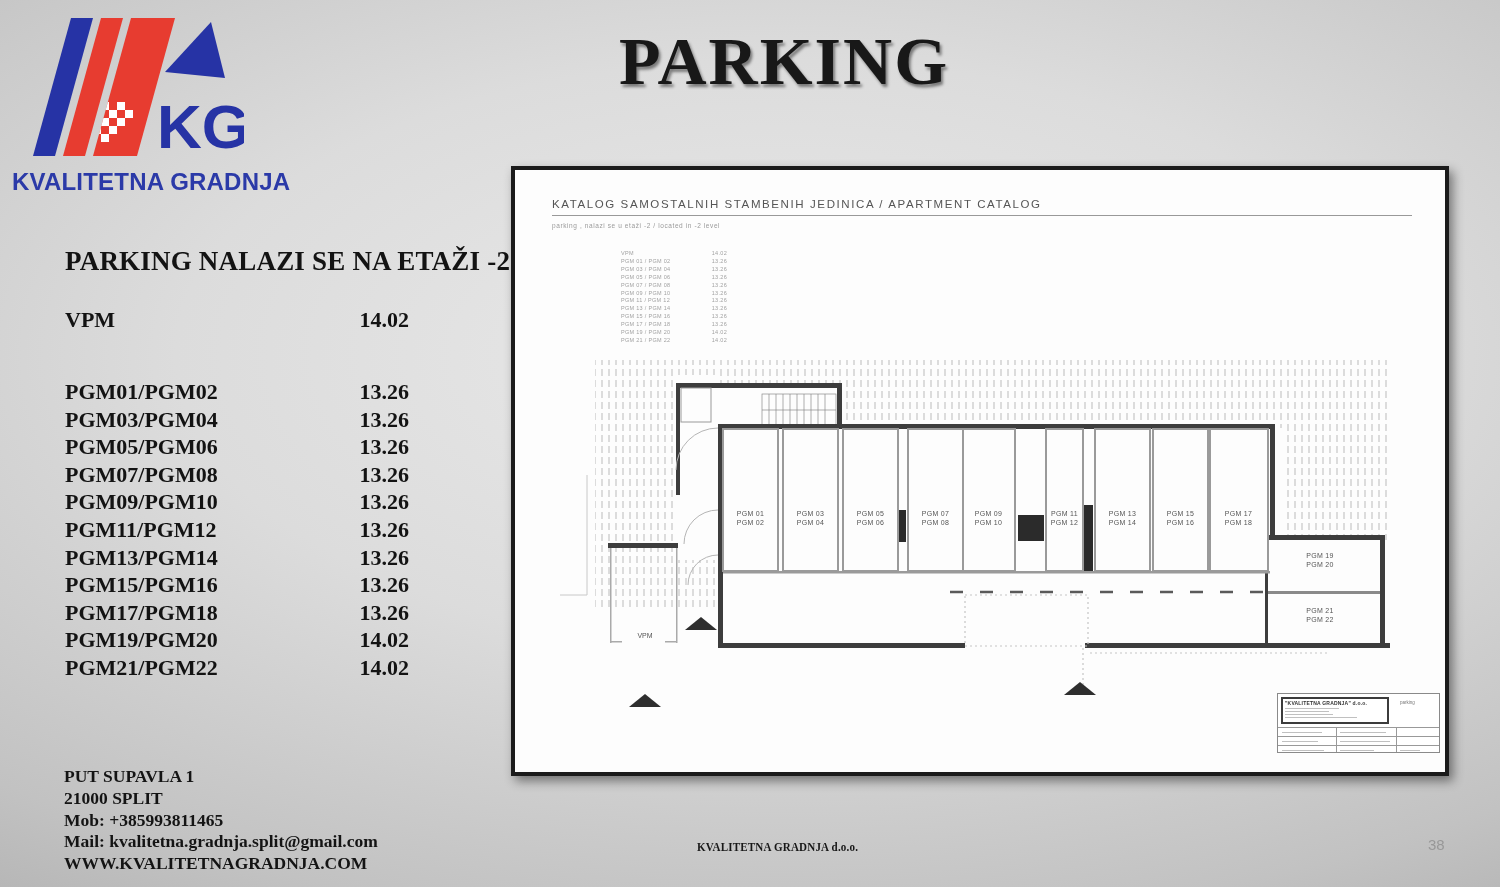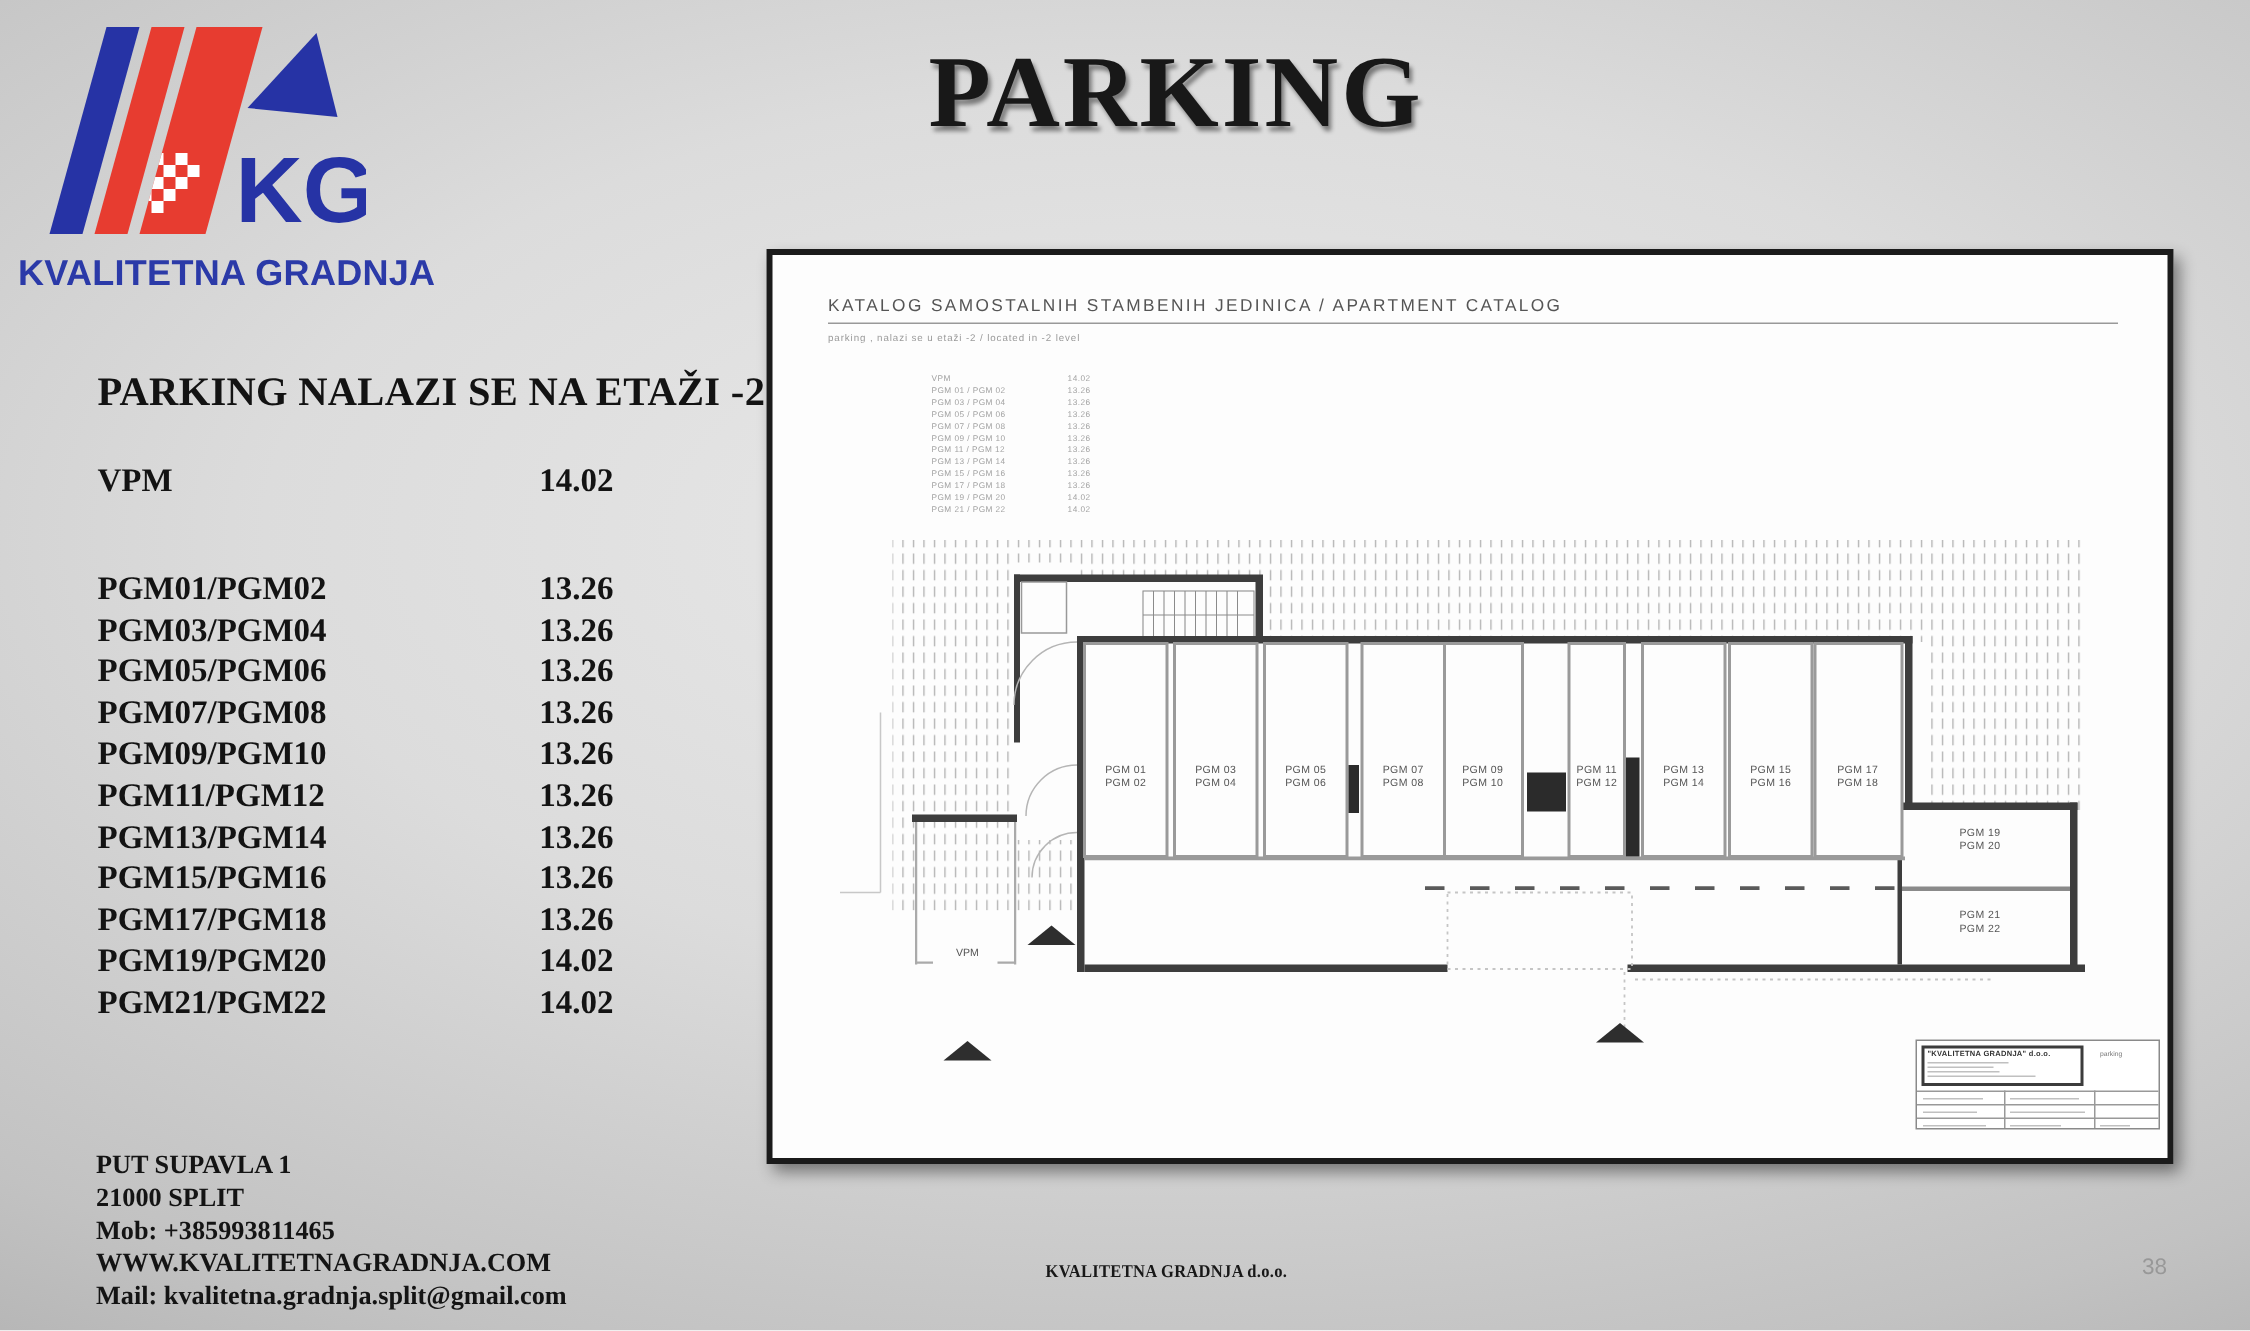--- a/index.html
+++ b/index.html
@@ -148,22 +148,22 @@
           <span>PGM21/PGM22</span>
           <span>14.02</span>
         </div>
     </div>
   </div>
 
   <div class="abs contact">
     <div>PUT SUPAVLA 1</div>
     <div>21000 SPLIT</div>
     <div>Mob: +385993811465</div>
+    <div>Mail: kvalitetna.gradnja.split@gmail.com</div>
     <div>WWW.KVALITETNAGRADNJA.COM</div>
-    <div>Mail: kvalitetna.gradnja.split@gmail.com</div>
   </div>
 
   <div class="abs footer-company"><span>KVALITETNA GRADNJA d.o.o.</span></div>
   <div class="abs page-number">38</div>
 
   <div class="abs sheet">
 
     <div class="abs catalog-title">KATALOG SAMOSTALNIH STAMBENIH JEDINICA / APARTMENT CATALOG</div>
     <div class="abs catalog-subtitle">parking , nalazi se u etaži -2 / located in -2 level</div>
 

